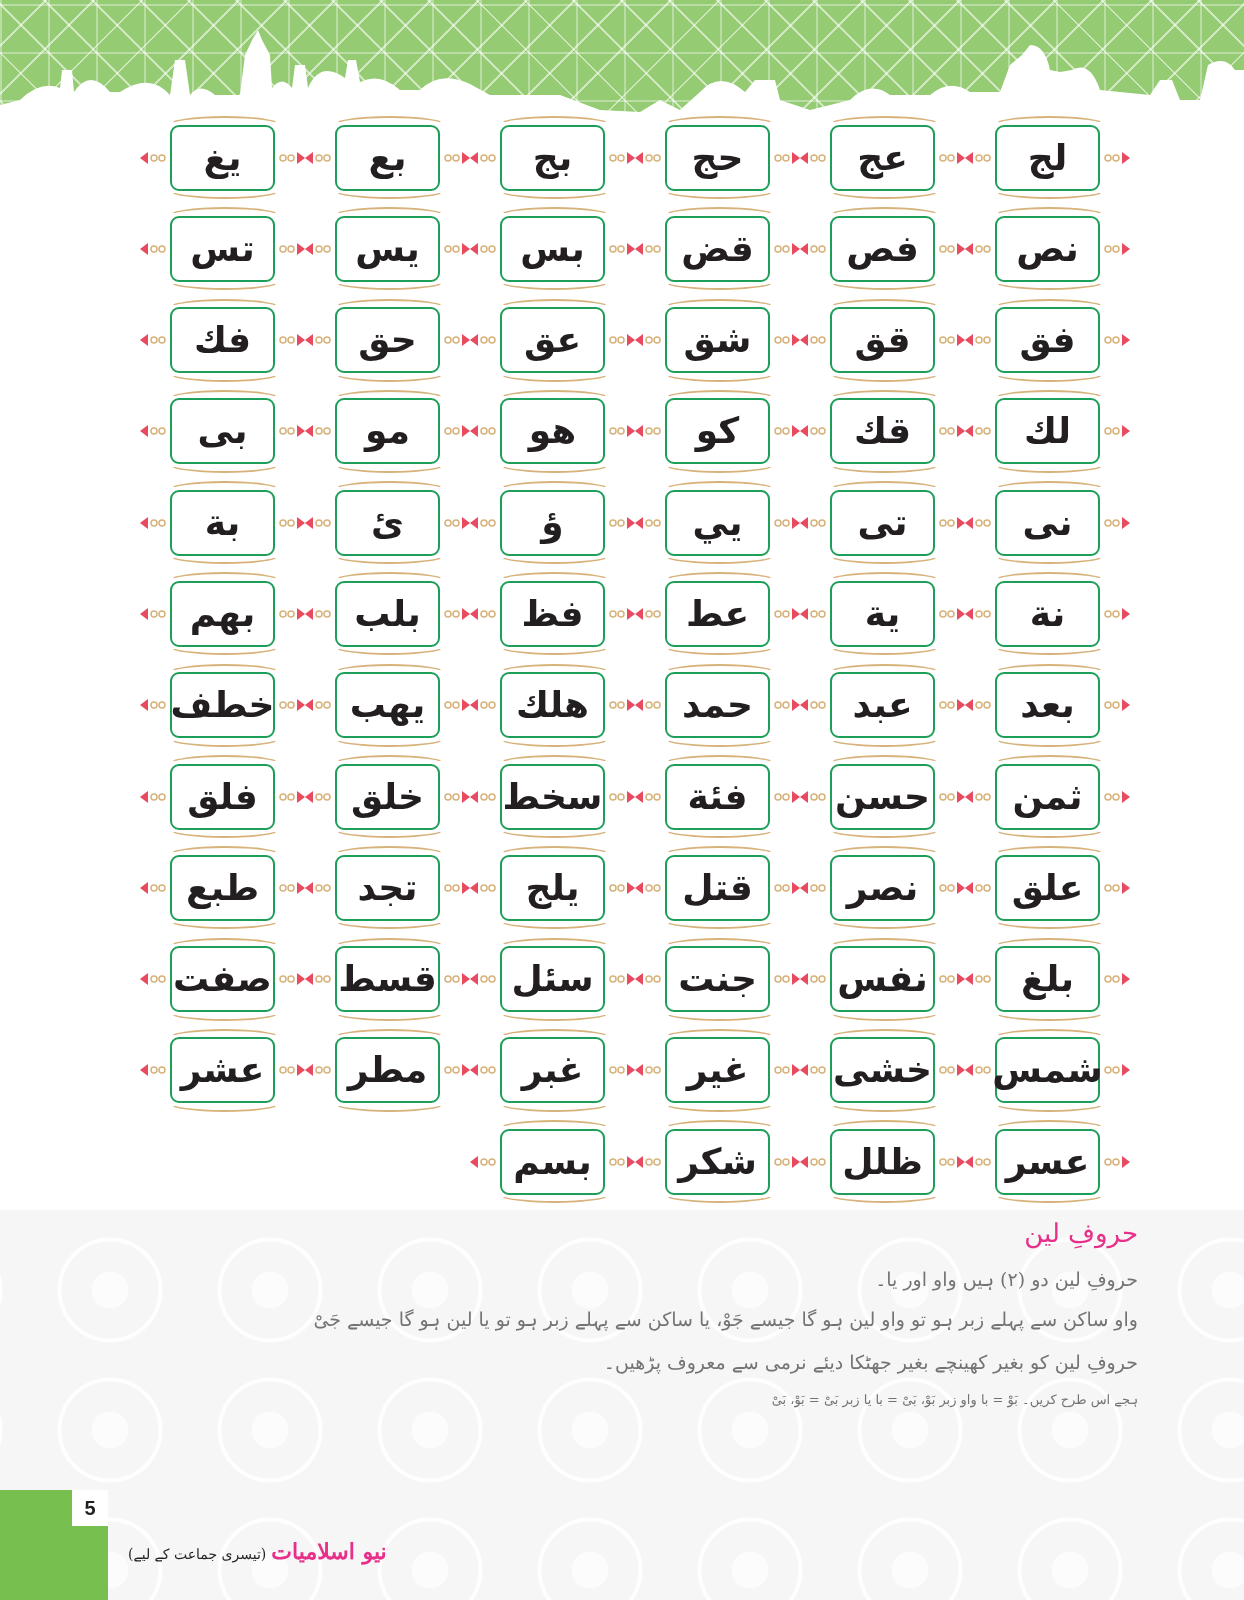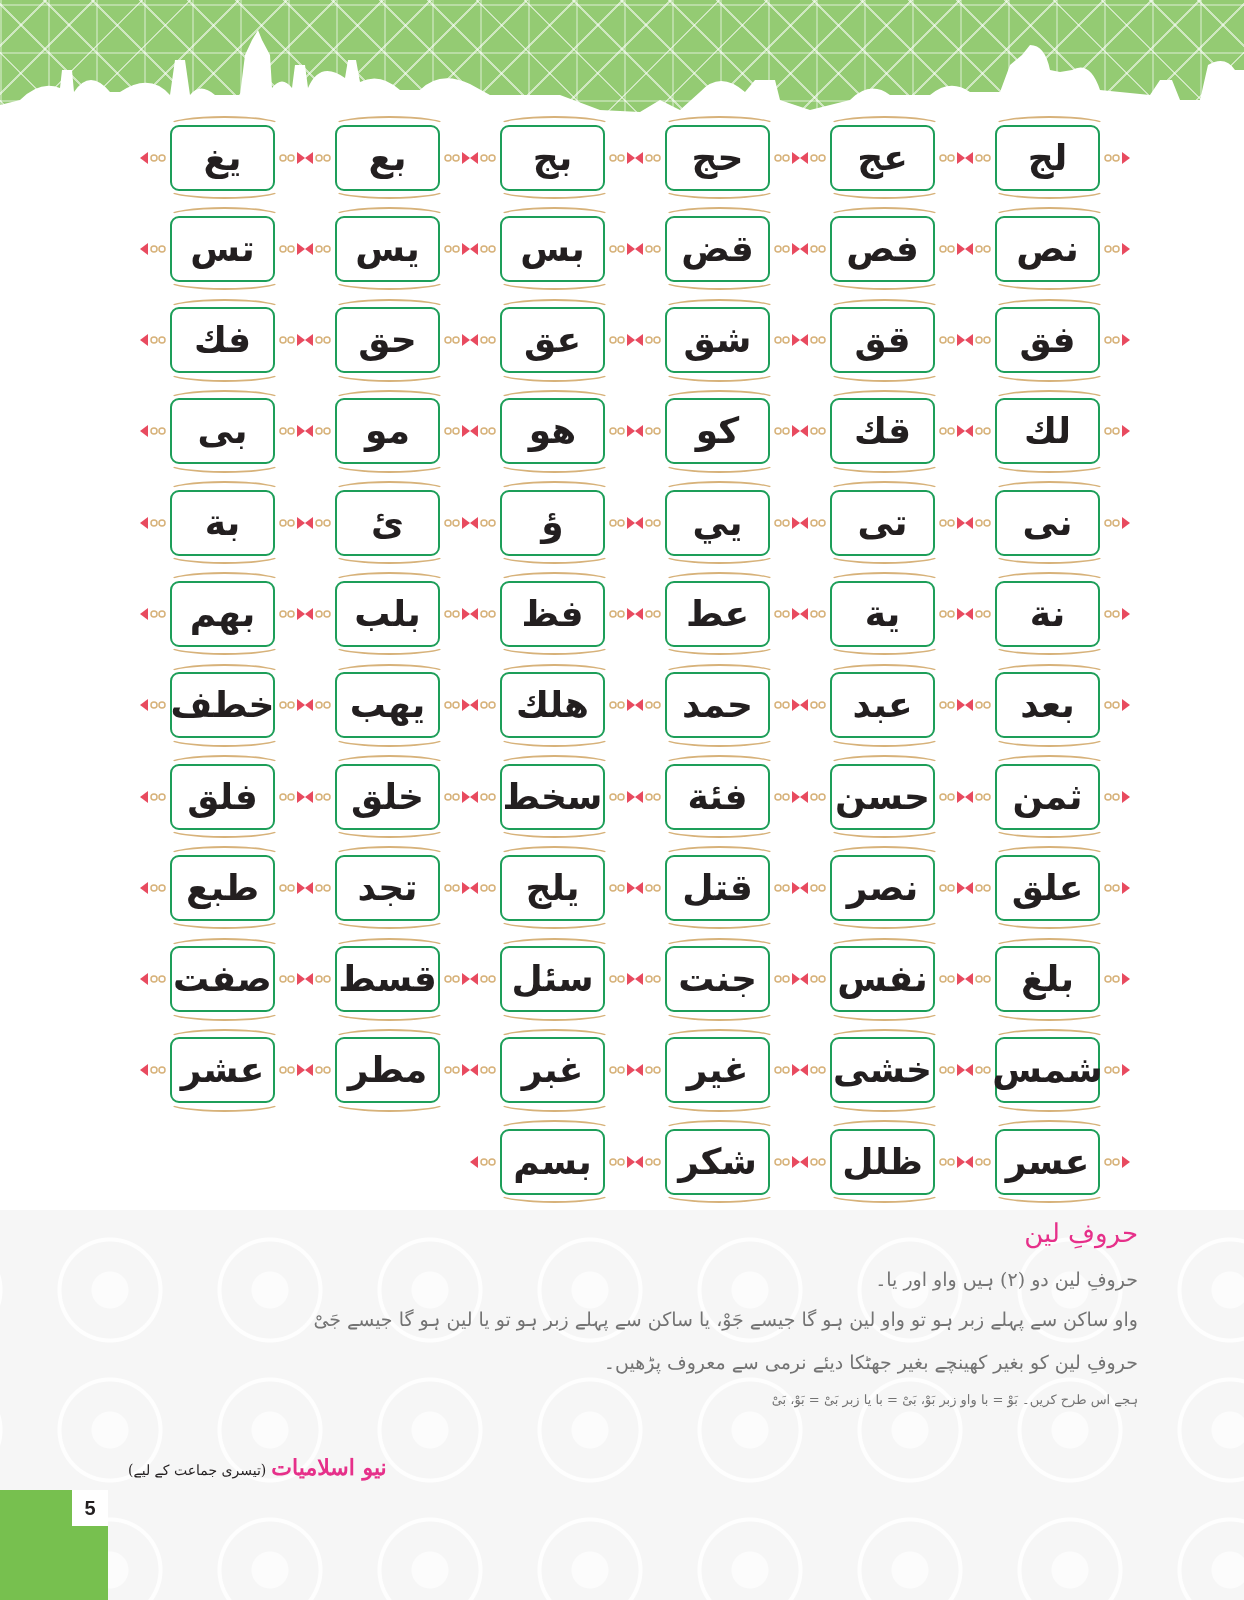--- a/index.html
+++ b/index.html
@@ -78,21 +78,21 @@
   .footer-green {
     position: absolute; left: 0; top: 1490px; width: 108px; height: 110px;
     background: #77c04f;
   }
   .page-box {
     position: absolute; left: 72px; top: 1490px; width: 36px; height: 36px;
     background: #ffffff; display: flex; align-items: center; justify-content: center;
     font-family: "Liberation Sans", sans-serif; font-weight: bold; font-size: 20px; color: #231f20;
   }
   .footer-title {
-    position: absolute; left: 128px; top: 1454px; direction: rtl;
+    position: absolute; left: 128px; top: 1538px; direction: rtl;
     font-family: "DejaVu Serif", serif; white-space: nowrap;
   }
   .footer-brand { color: #e6308a; font-weight: bold; font-size: 22px; }
   .footer-sub { color: #231f20; font-size: 14px; }
 </style>
 </head>
 <body>
 
 <div class="header-band"></div>
 <svg class="skyline" viewBox="0 0 1244 150" preserveAspectRatio="none">

